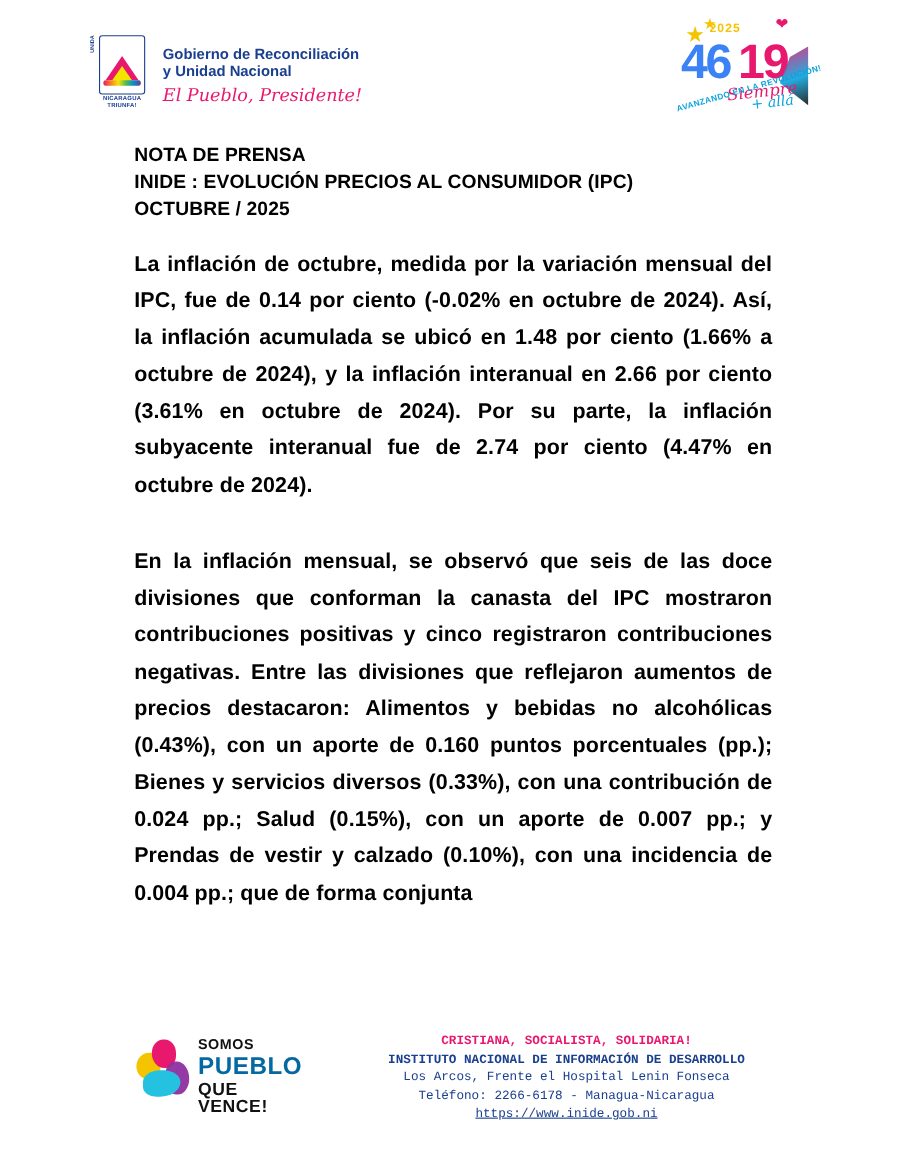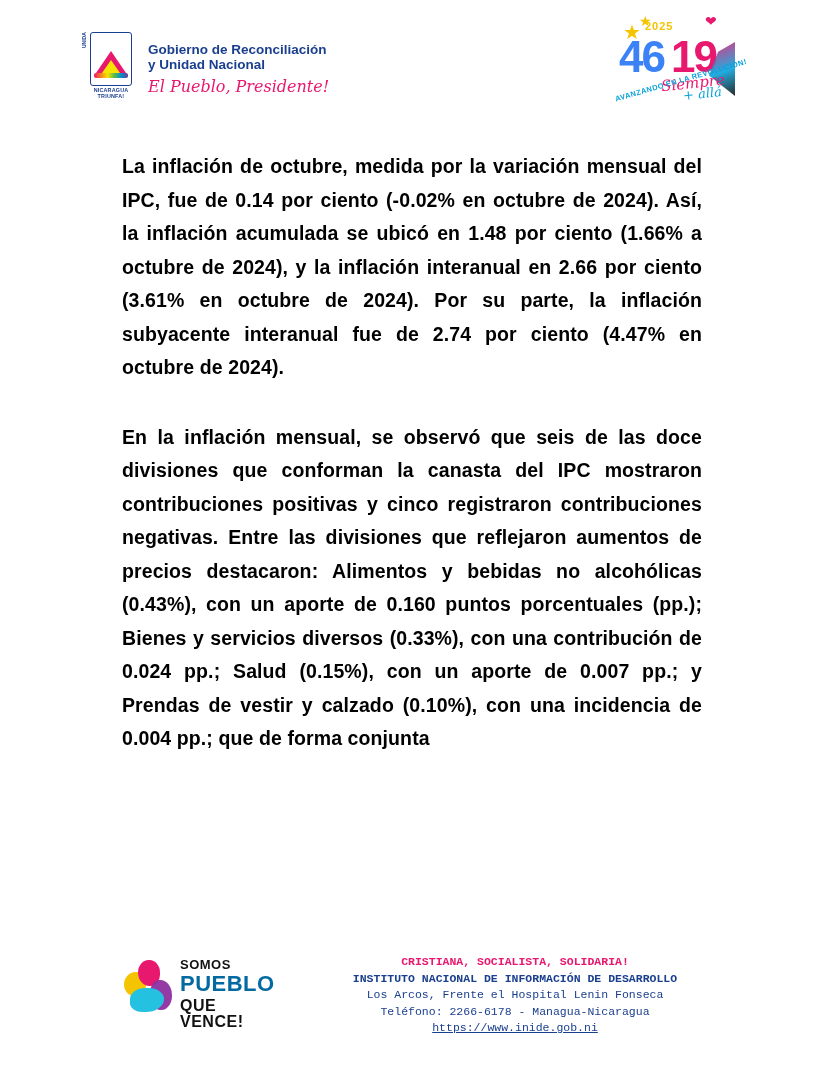--- a/index.html
+++ b/index.html
@@ -217,21 +217,21 @@
     letter-spacing: .1px;
   }
   .paragraph.second {
     margin-top: 36px;
   }
 
   
   .page-footer {
     position: absolute;
     left: 0;
-    bottom: 2px;
+    bottom: 17px;
     width: 680px;
     height: 120px;
   }
   .somos-logo {
     position: absolute;
     left: 124px;
     top: 10px;
     width: 130px;
     height: 70px;
   }
@@ -312,20 +312,25 @@
     <div class="flag-sweep"></div>
     <div class="siempre">Siempre</div>
     <div class="mas-alla">+ allá</div>
     <div class="arc-text">AVANZANDO EN LA REVOLUCIÓN!</div>
   </div>
 
 </div>
 
 <div class="doc-body">
 
+  <div class="title-block">
+    <div>NOTA DE PRENSA</div>
+    <div>INIDE : EVOLUCIÓN PRECIOS AL CONSUMIDOR (IPC)</div>
+    <div>OCTUBRE / 2025</div>
+  </div>
 
   <p class="paragraph first">La inflación de octubre, medida por la variación mensual del IPC, fue de 0.14 por ciento (-0.02% en octubre de 2024). Así, la inflación acumulada se ubicó en 1.48 por ciento (1.66% a octubre de 2024), y la inflación interanual en 2.66 por ciento (3.61% en octubre de 2024). Por su parte, la inflación subyacente interanual fue de 2.74 por ciento (4.47% en octubre de 2024).</p>
 
   <p class="paragraph second">En la inflación mensual, se observó que seis de las doce divisiones que conforman la canasta del IPC mostraron contribuciones positivas y cinco registraron contribuciones negativas. Entre las divisiones que reflejaron aumentos de precios destacaron: Alimentos y bebidas no alcohólicas (0.43%), con un aporte de 0.160 puntos porcentuales (pp.); Bienes y servicios diversos (0.33%), con una contribución de 0.024 pp.; Salud (0.15%), con un aporte de 0.007 pp.; y Prendas de vestir y calzado (0.10%), con una incidencia de 0.004 pp.; que de forma conjunta</p>
 
 </div>
 
 <div class="page-footer">
 
   <div class="somos-logo">

